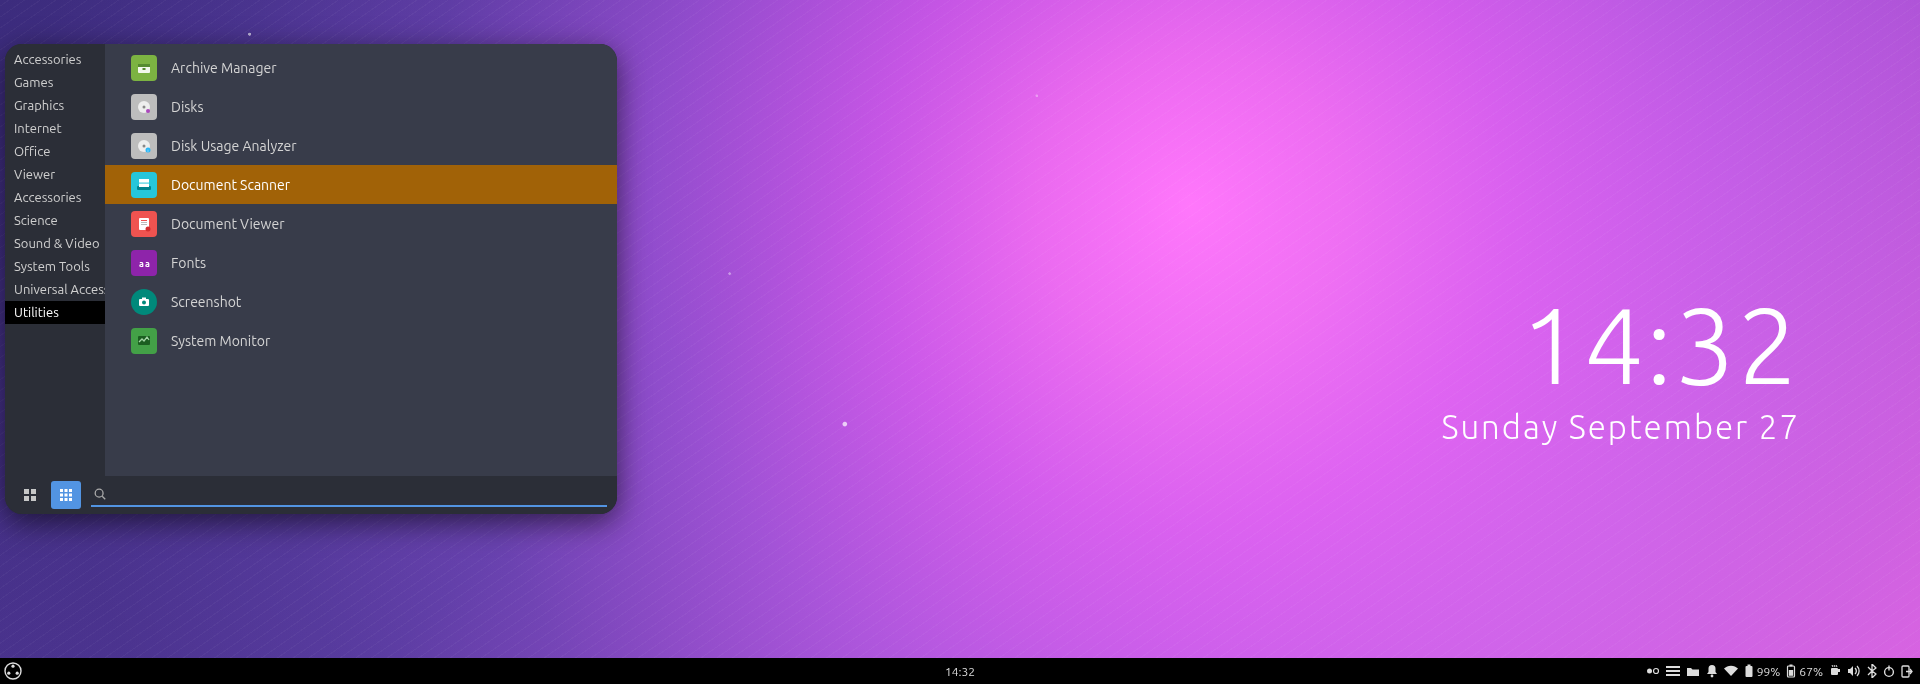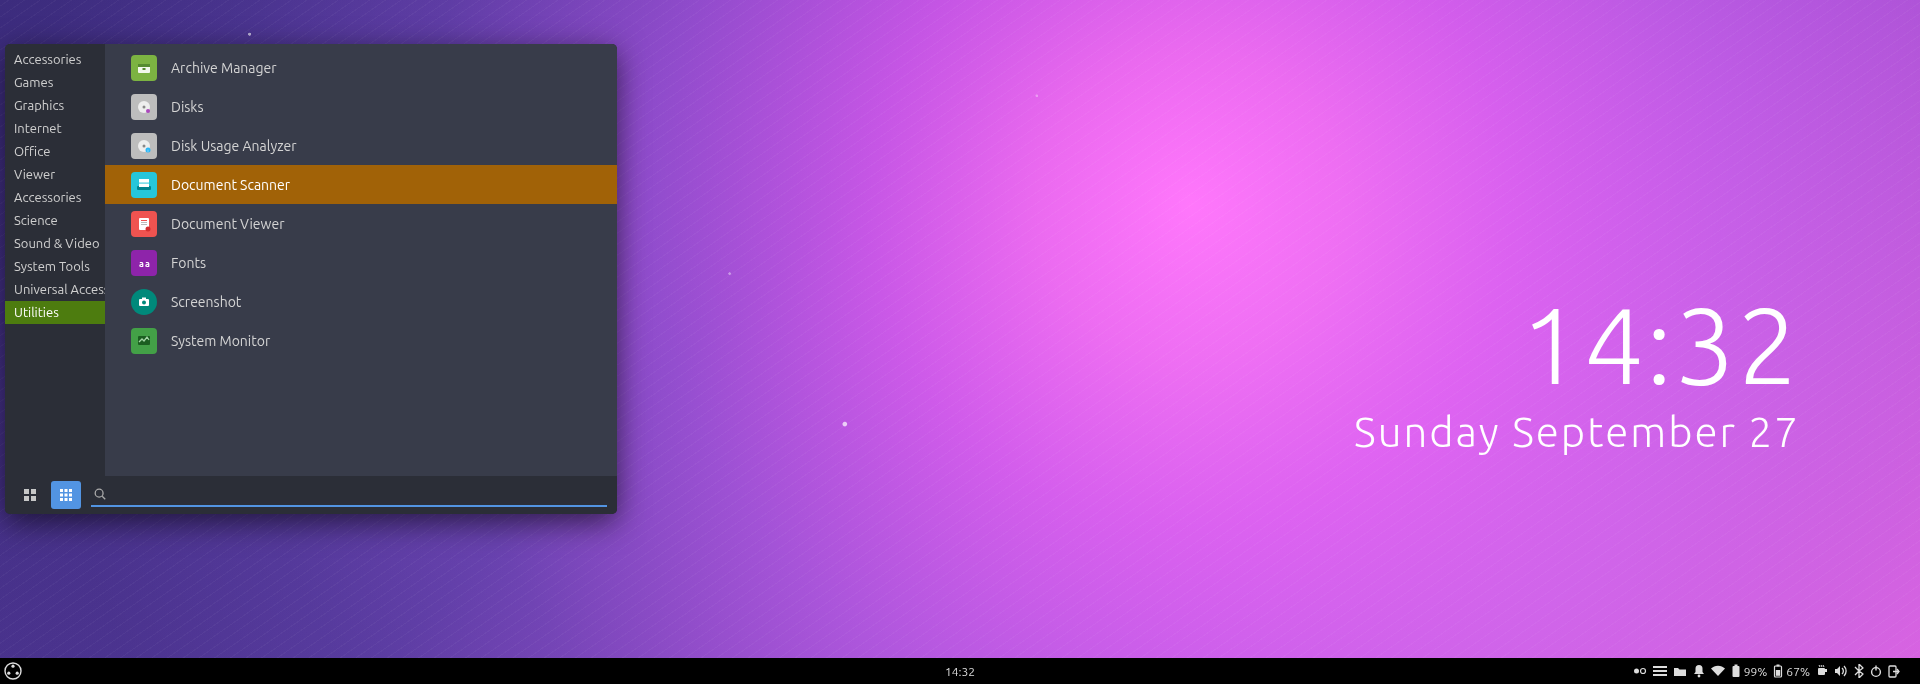--- a/index.html
+++ b/index.html
@@ -19,39 +19,39 @@
       repeating-linear-gradient(-35deg, rgba(255,255,255,0.035) 0px, rgba(255,255,255,0.035) 1px, transparent 1px, transparent 9px),
       radial-gradient(circle at 13% 5%, rgba(255,255,255,.6) 0 1.2px, transparent 1.8px),
       radial-gradient(circle at 44% 62%, rgba(255,255,255,.7) 0 1.8px, transparent 2.8px),
       radial-gradient(circle at 38% 40%, rgba(255,255,255,.4) 0 1px, transparent 1.6px),
       radial-gradient(circle at 54% 14%, rgba(255,255,255,.35) 0 1px, transparent 1.6px);
   }
 
   
   .desk-clock { position:absolute; right:120px; top:290px; color:#ffffff; text-align:right; font-weight:200; letter-spacing:2px; z-index:1;}
   .desk-clock .time { font-size:108px; line-height:1; font-weight:200;}
-  .desk-clock .date { font-size:42px; margin-top:10px; font-weight:300;}
+  .desk-clock .date { font-size:33px; margin-top:10px; font-weight:300;}
 
   
   .menu {
     position:absolute; left:5px; top:44px; width:612px; height:470px;
-    background:#2b2e37; border-radius:5px; box-shadow:0 8px 30px rgba(0,0,0,.6);
+    background:#2b2e37; border-radius:17px; box-shadow:0 8px 30px rgba(0,0,0,.6);
     display:flex; flex-direction:column; z-index:5; overflow:hidden;
   }
   .menu::after{ 
     content:""; position:absolute; left:9px; bottom:-8px; width:0; height:0;
     border-left:8px solid transparent; border-right:8px solid transparent; border-top:8px solid #2b2e37;
   }
   .menu-body { flex:1 1 auto; display:flex; min-height:0;}
   .categories {
     width:100px; background:#2b2e37; color:#d0d0d0; font-size:13px;
     display:flex; flex-direction:column; padding-top:4px;
   }
   .cat { padding:3px 6px 3px 9px; white-space:nowrap; cursor:pointer; line-height:17px;}
-  .cat.selected { background:#4d7c0f; color:#ffffff;}
+  .cat.selected { background:#000000; color:#ffffff;}
   .apps {
     flex:1 1 auto; background:#383c4a; position:relative; overflow:hidden;
     display:flex; flex-direction:column;
   }
   .apps-scroll { flex:1; overflow-y:auto; scrollbar-width:thin; scrollbar-color:#6c7080 #383c4a; padding-top:4px;}
   .apps-scroll::-webkit-scrollbar{width:9px;}
   .apps-scroll::-webkit-scrollbar-thumb{background:#6c7080;border-radius:4px;}
   .apps-scroll::-webkit-scrollbar-track{background:#383c4a;}
   .app { display:flex; align-items:center; height:39px; padding:0 10px 0 26px; color:#d4d4d4; font-size:14px; cursor:pointer; gap:14px;}
   .app.selected { background:#a16207; color:#ffffff;}
@@ -70,21 +70,21 @@
     flex:1; background:transparent; border:none; outline:none; color:#eee; font-size:14px; caret-color:#eee;
   }
 
   
   .panel{
     position:absolute; left:0; right:0; bottom:0; height:26px; background:#000000;
     display:flex; align-items:center; color:#dcdcdc; font-size:12px; z-index:3;
   }
   .panel .launcher{ width:26px; display:flex; align-items:center; justify-content:center; cursor:pointer;}
   .panel .center{ position:absolute; left:50%; transform:translateX(-50%);}
-  .panel .tray{ margin-left:auto; display:flex; align-items:center; gap:6px; padding-right:20px;}
+  .panel .tray{ margin-left:auto; display:flex; align-items:center; gap:6px; padding-right:7px;}
   .tray .tx{ white-space:nowrap;}
   .tray svg, .panel .launcher svg { display:block; }
   .pair{display:flex;align-items:center;gap:3px;}
 </style>
 </head>
 <body>
 
 <div class="desktop"></div>
 
 <div class="desk-clock">

